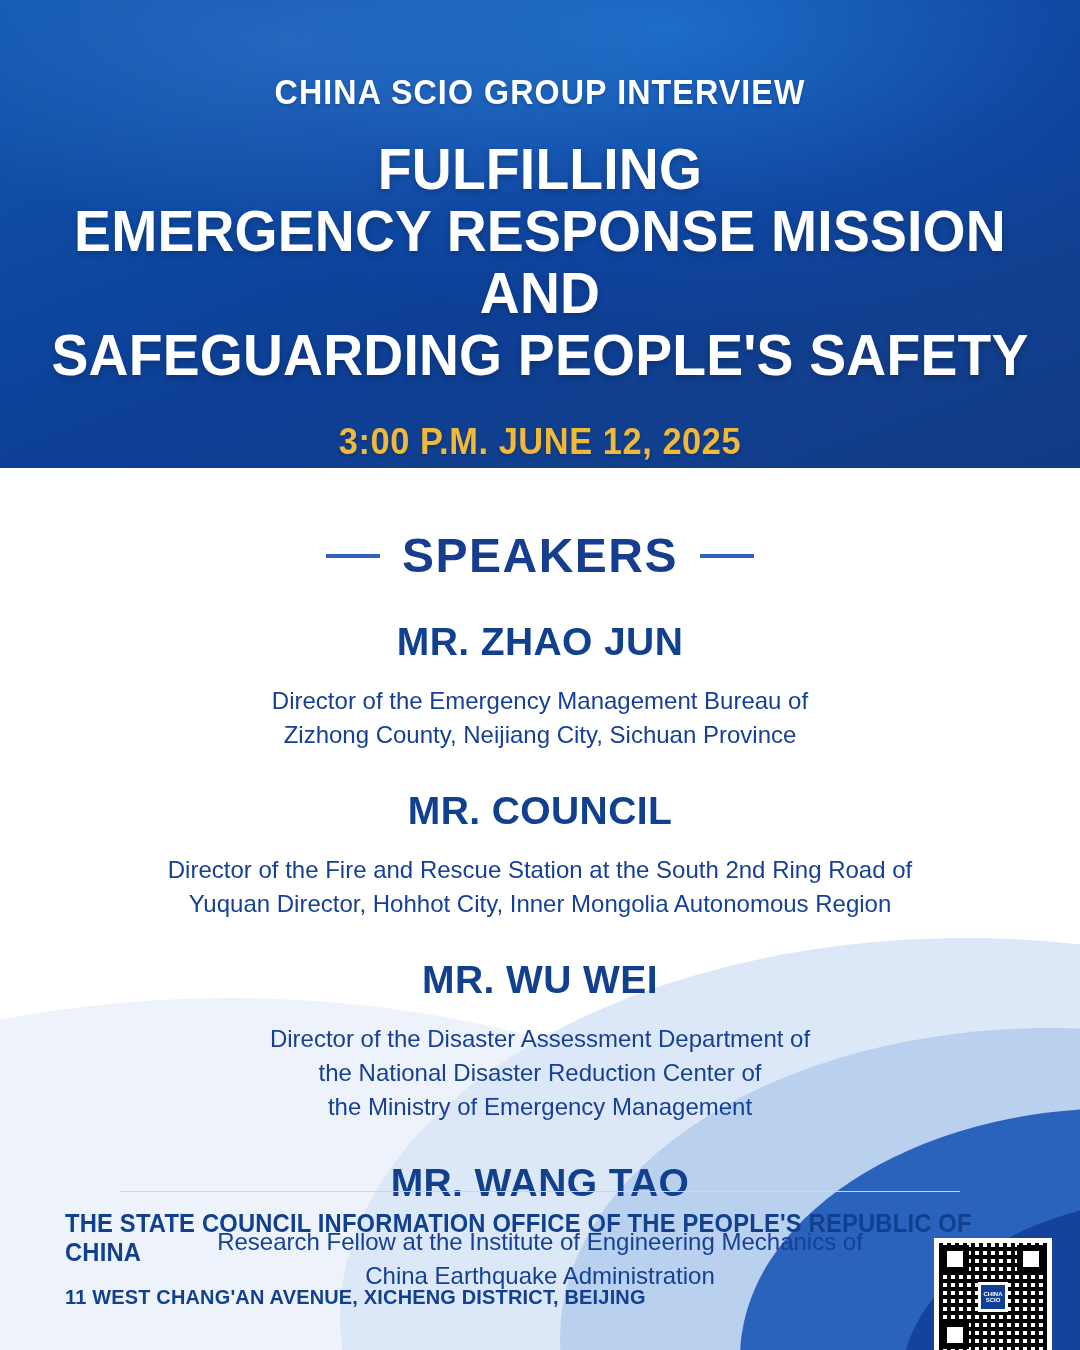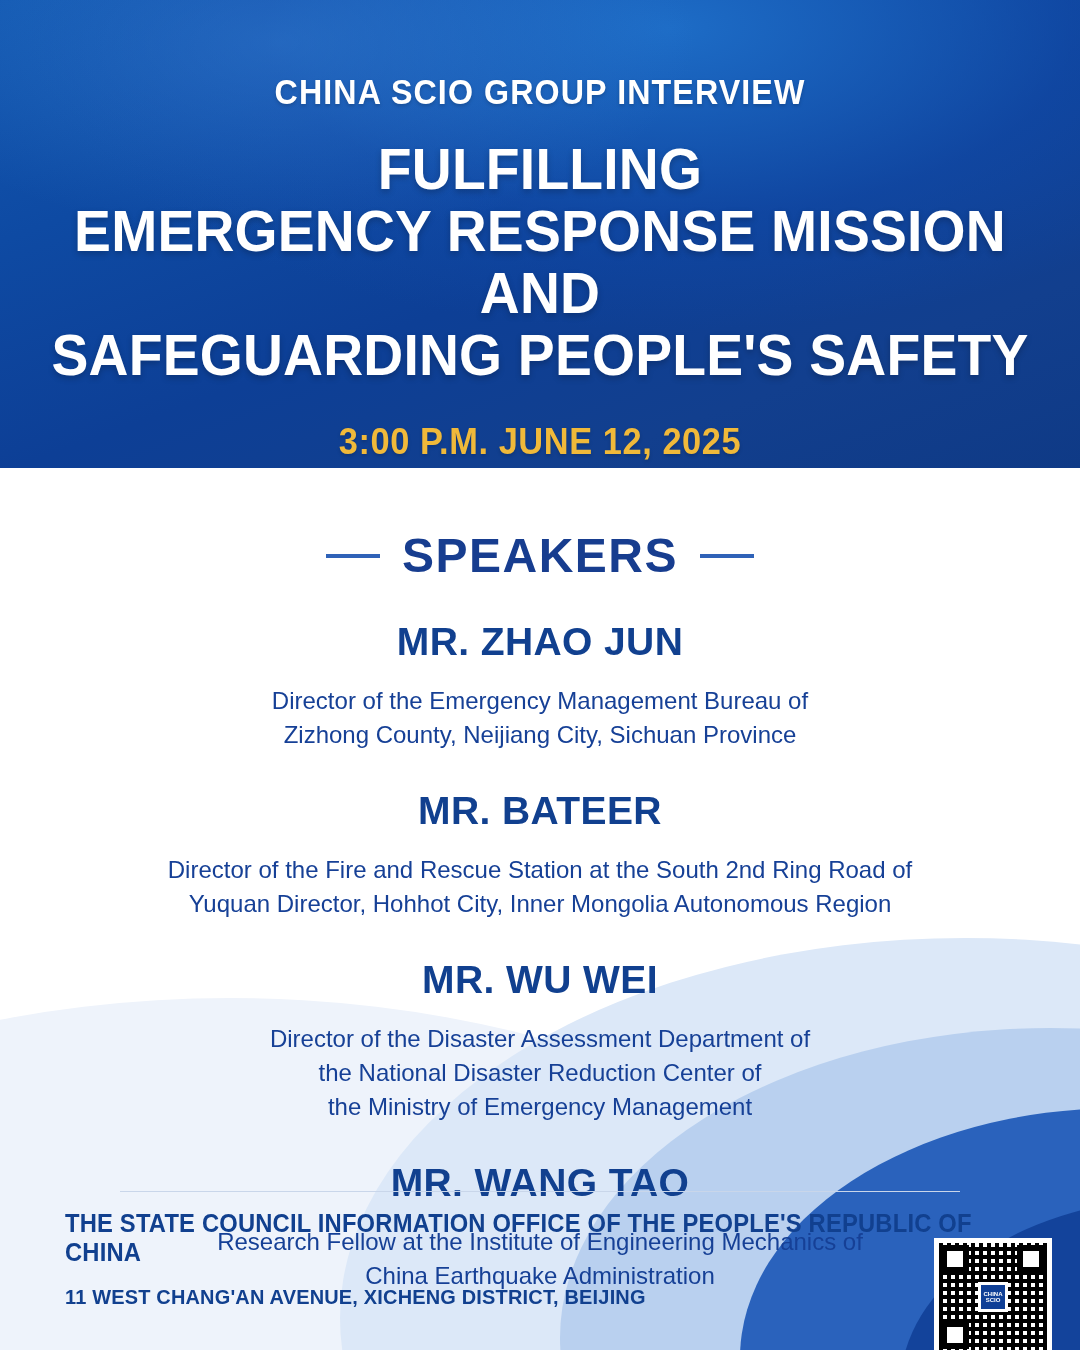--- a/index.html
+++ b/index.html
@@ -284,21 +284,21 @@
 
       <div class="speaker">
         <div class="speaker-name">MR. ZHAO JUN</div>
         <div class="speaker-role">
           <span>Director of the Emergency Management Bureau of</span>
           <span>Zizhong County, Neijiang City, Sichuan Province</span>
         </div>
       </div>
 
       <div class="speaker">
-        <div class="speaker-name">MR. BATEER</div>
+        <div class="speaker-name">MR. COUNCIL</div>
         <div class="speaker-role">
           <span>Director of the Fire and Rescue Station at the South 2nd Ring Road of</span>
           <span>Yuquan Director, Hohhot City, Inner Mongolia Autonomous Region</span>
         </div>
       </div>
 
       <div class="speaker">
         <div class="speaker-name">MR. WU WEI</div>
         <div class="speaker-role">
           <span>Director of the Disaster Assessment Department of</span>

